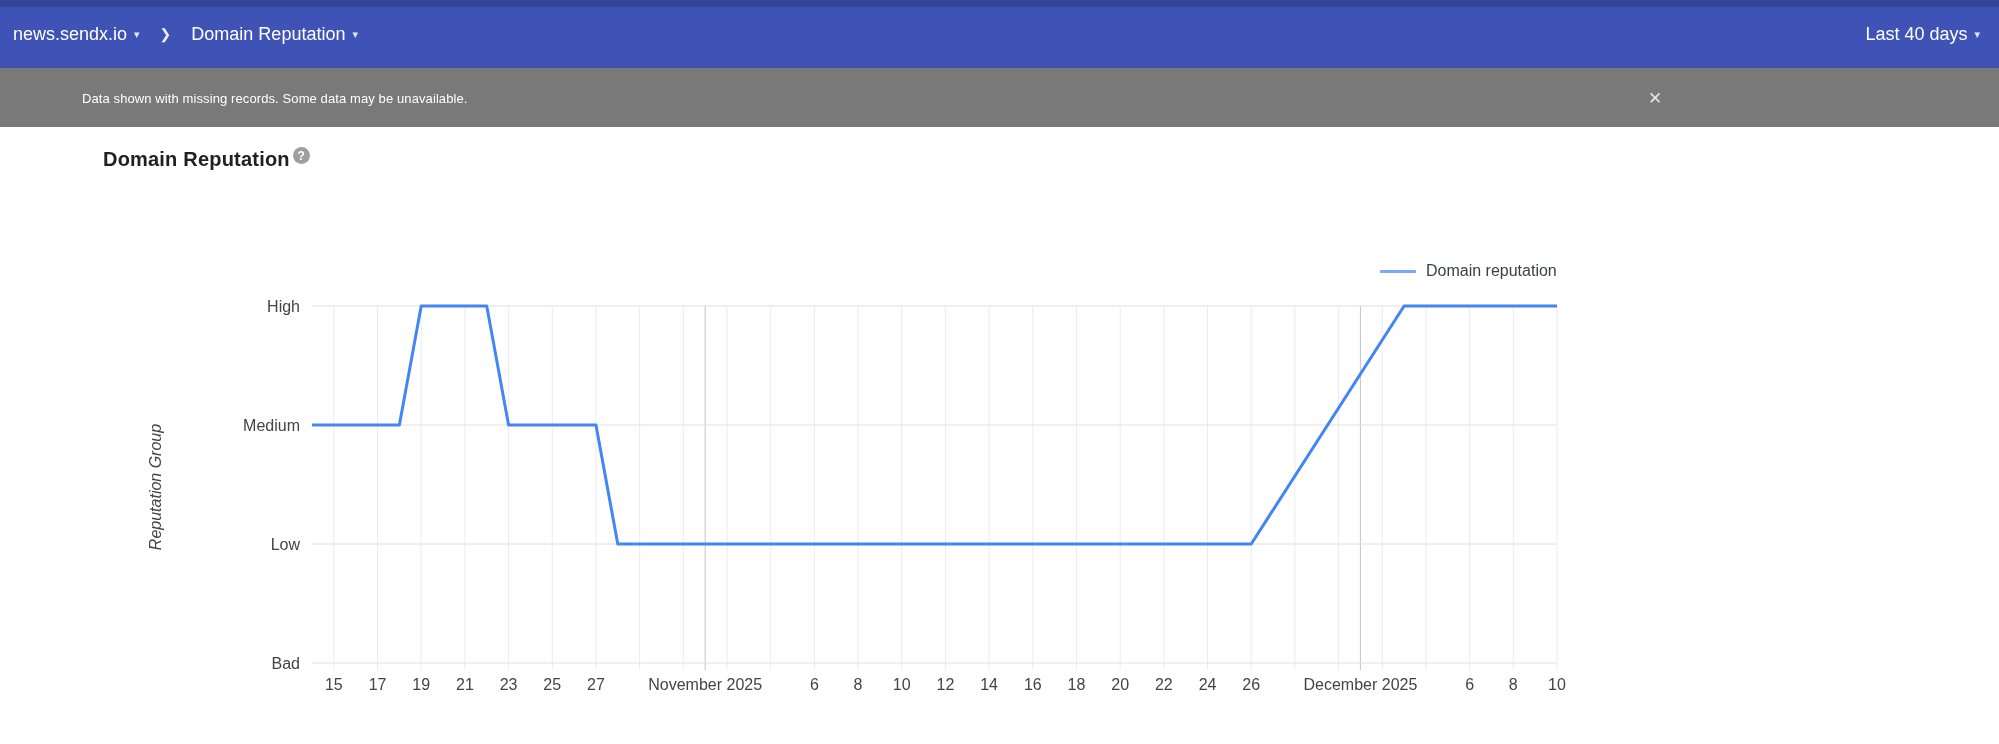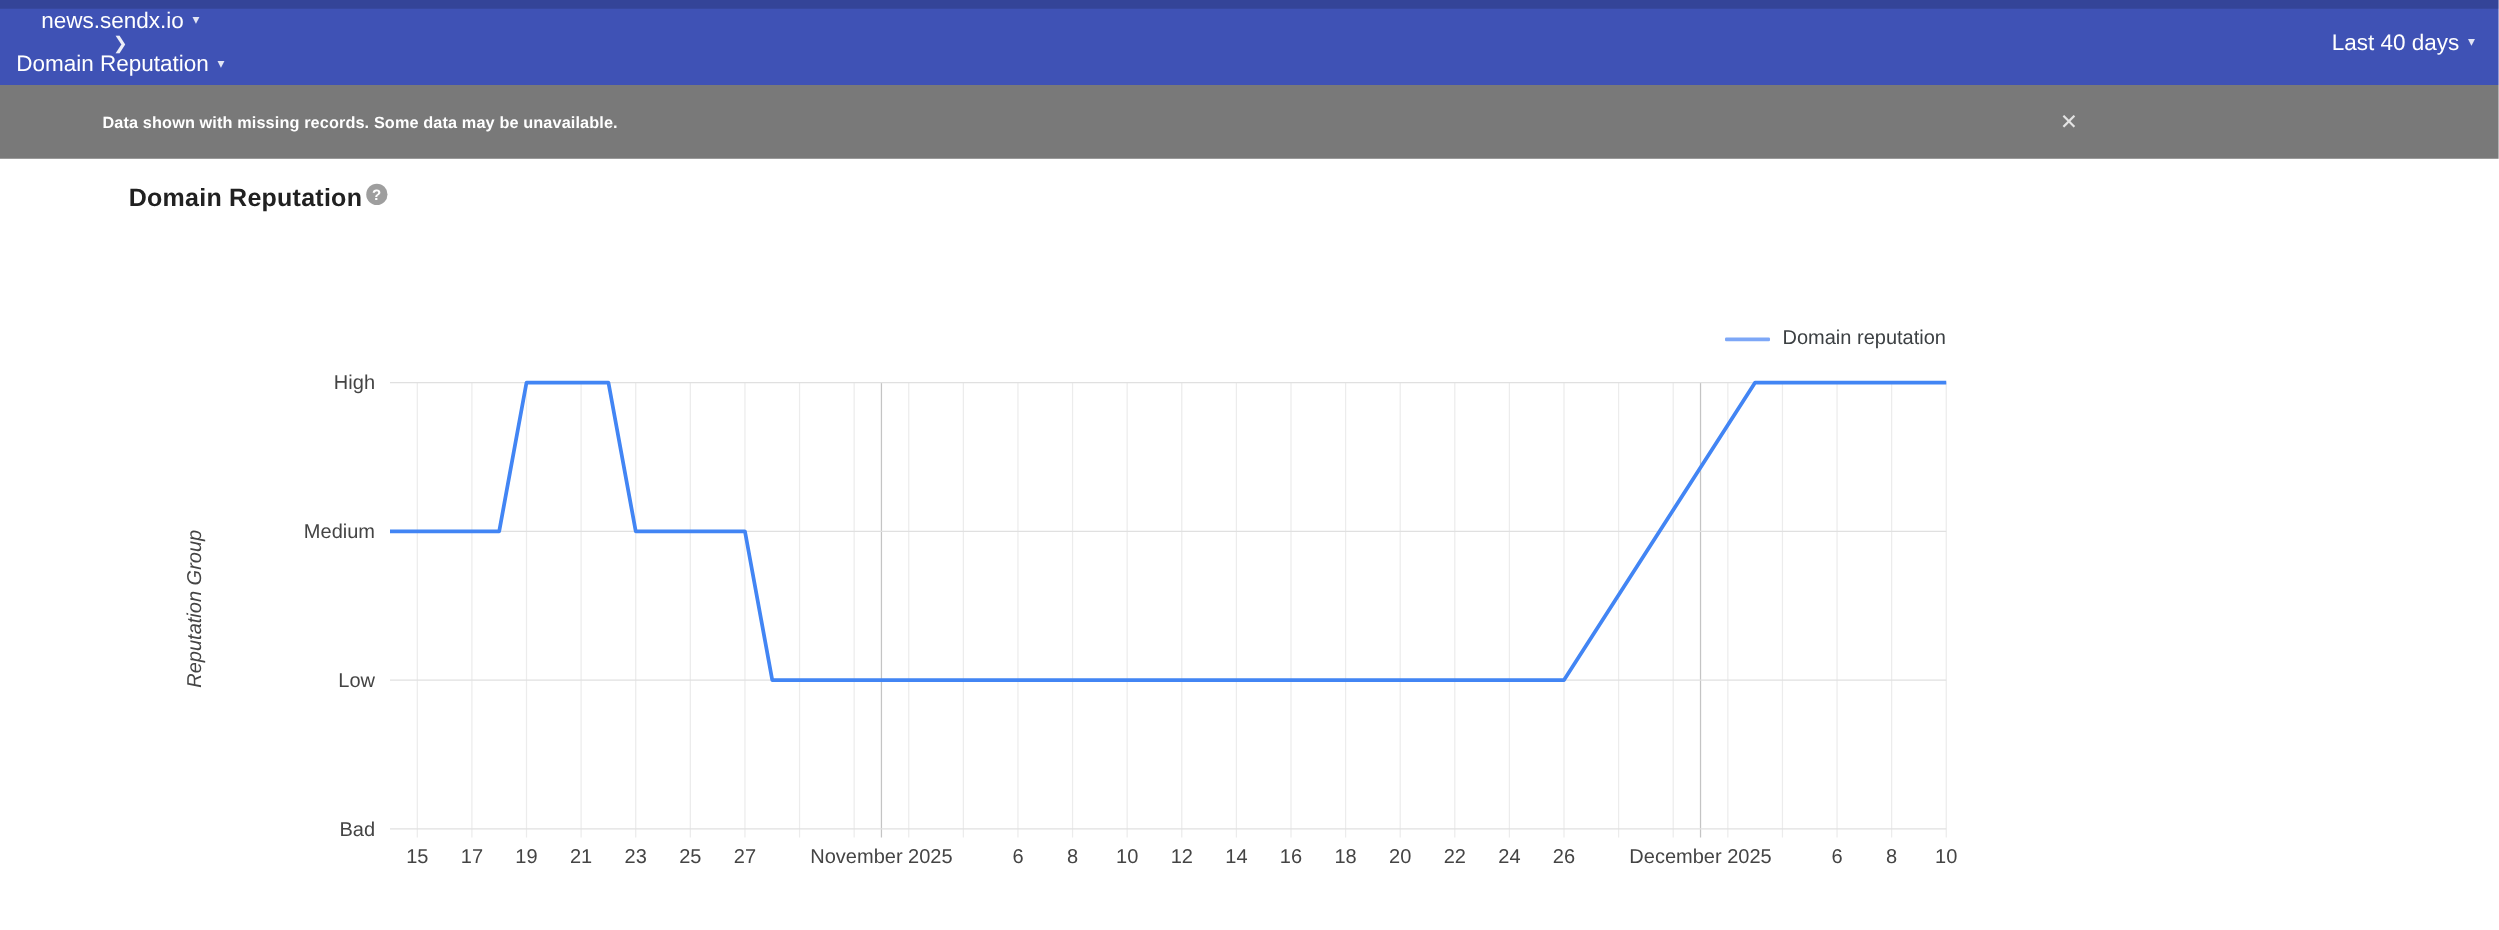--- a/index.html
+++ b/index.html
@@ -13,33 +13,33 @@
   .header{
     position:absolute;left:0;top:0;width:1999px;height:68px;
     background:#3f52b5;color:#fff;
     display:flex;align-items:center;justify-content:space-between;
     padding:0 19px 0 13px;box-sizing:border-box;font-size:18px;
   }
   .header-top-edge{
     position:absolute;left:0;top:0;width:1999px;height:7px;
     background:rgba(0,0,0,0.16);
   }
-  .crumbs{display:flex;align-items:center;flex-direction:column;}
+  .crumbs{display:flex;align-items:center;}
   .crumb{display:flex;align-items:center;cursor:pointer;white-space:nowrap;}
   .caret{font-size:11px;margin-left:7px;opacity:.85;line-height:1;}
   .crumb-sep{margin:0 20px;font-size:14px;opacity:.9;line-height:1;}
   .date-range{display:flex;align-items:center;cursor:pointer;white-space:nowrap;}
   
   .banner{
     position:absolute;left:0;top:68px;width:1999px;height:59px;
     background:#797979;color:#fff;
   }
   .banner-text{
     position:absolute;left:82px;top:50%;transform:translateY(-50%);
-    font-size:13px;font-weight:700;letter-spacing:.1px;
+    font-size:13px;font-weight:400;letter-spacing:.1px;
   }
   .banner-close{
     position:absolute;left:1648px;top:50%;transform:translateY(-50%);
     font-size:17px;color:#e4e4e4;cursor:pointer;line-height:1;
   }
   
   .page-title-row{
     position:absolute;left:103px;top:148px;
     display:flex;align-items:flex-start;
   }

